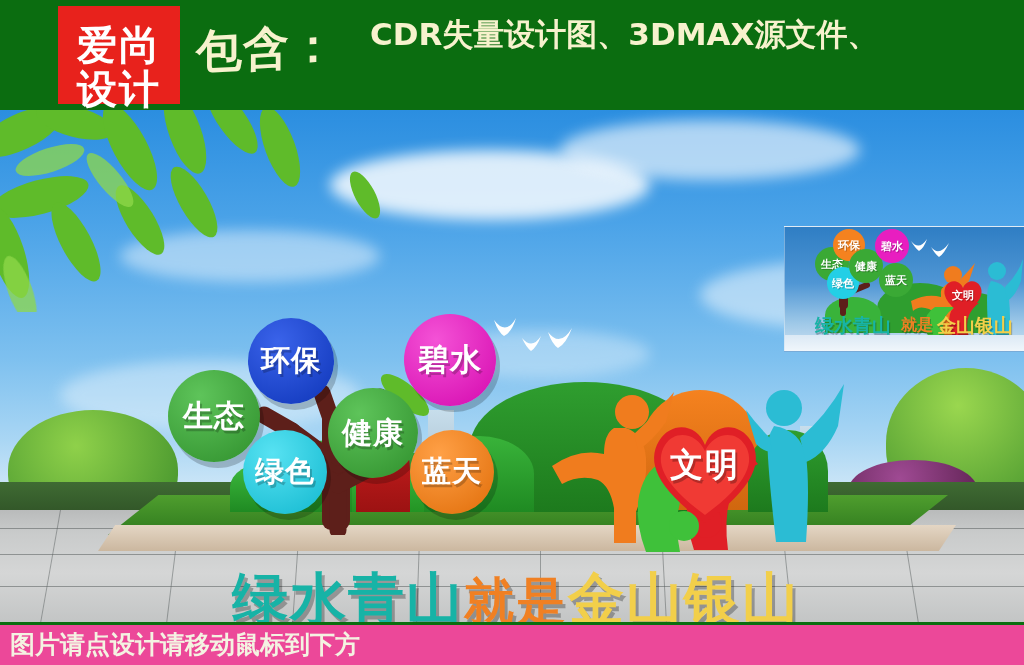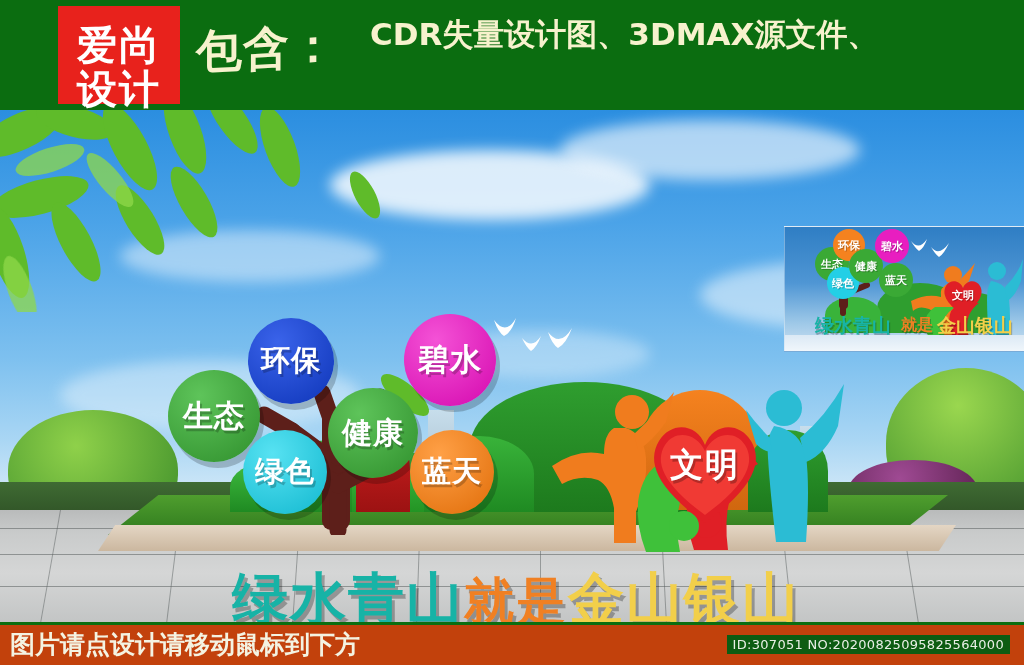--- a/index.html
+++ b/index.html
@@ -150,21 +150,21 @@
   .mini-slog{
     position:absolute;font-weight:bold;font-size:19px;
     font-family:"DejaVu Sans","Liberation Sans",sans-serif;
     text-shadow:1px 2px 0 rgba(0,0,0,.25);
     white-space:nowrap;
   }
 
   
   #footer{
     position:absolute;left:0;top:625px;width:1024px;height:40px;
-    background:#c2410c;overflow:hidden;
+    background:#ec4899;overflow:hidden;
   }
   #footer-hint{
     position:absolute;left:10px;top:3px;
     color:#f4f3e2;font-size:25px;font-weight:bold;white-space:nowrap;
     font-family:"DejaVu Sans","Liberation Sans",sans-serif;
   }
   #footer-watermark{
     position:absolute;left:8px;top:7px;
     color:rgba(255,255,255,.88);font-size:22px;font-weight:bold;white-space:nowrap;
     font-family:"DejaVu Sans","Liberation Sans",sans-serif;
@@ -435,16 +435,15 @@
 
       <div style="position:absolute;left:0;bottom:0;width:240px;height:16px;background:linear-gradient(to bottom,#dbe9f5,#f0f6fb);"></div>
     </div>
 
   </div>
 
   <div id="photo-bottom-line"></div>
 
   <div id="footer">
     <div id="footer-hint">图片请点设计请移动鼠标到下方</div>
-    <div id="footer-id">ID:307051 NO:20200825095825564000</div>
   </div>
 
 </div>
 
 </body></html>

